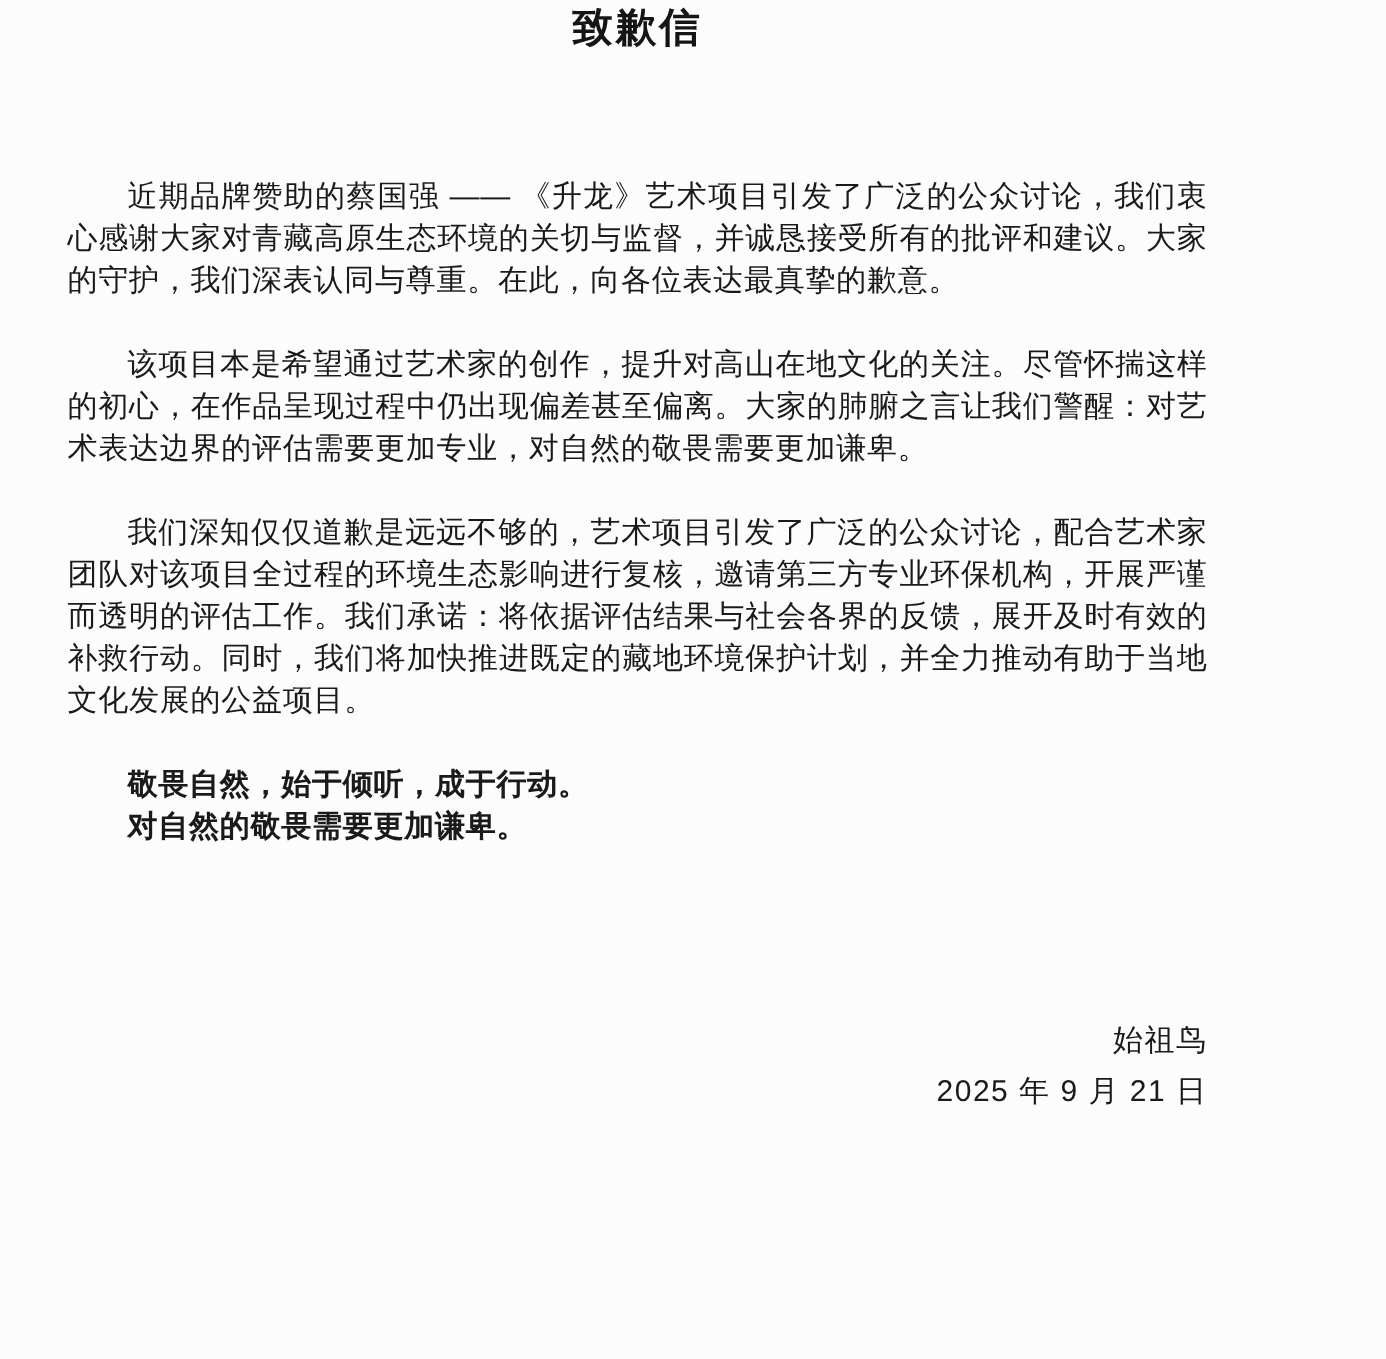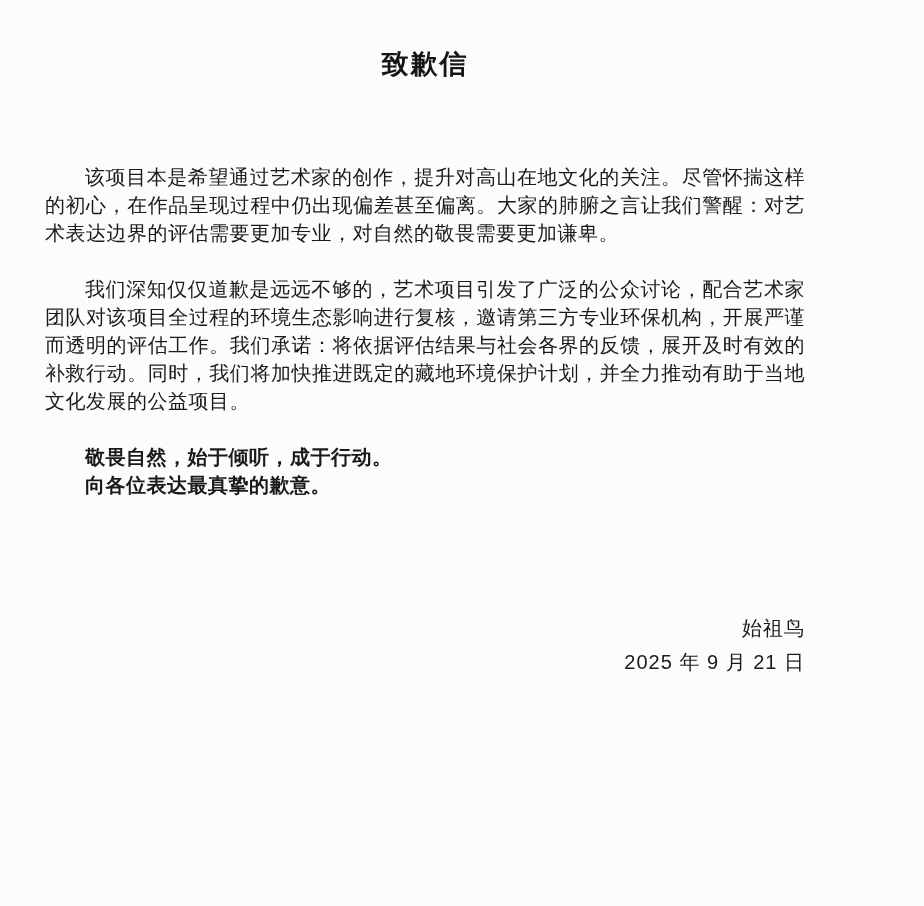--- a/index.html
+++ b/index.html
@@ -13,21 +13,20 @@
     font-family: "Liberation Sans", "DejaVu Sans", sans-serif;
     color: #1a1a1a;
     overflow: hidden;
   }
   .page {
     position: relative;
     width: 924px;
     height: 906px;
     background: #fcfcfc;
     box-sizing: border-box;
-    padding-top: 46px;
   }
   .letter {
     width: 760px;
     margin-left: 45px;
   }
   .letter-title {
     font-size: 27px;
     line-height: 36px;
     font-weight: 700;
     text-align: center;
@@ -66,29 +65,30 @@
   }
 </style>
 </head>
 <body>
 
 <div class="page">
   <div class="letter">
 
     <h1 class="letter-title">致歉信</h1>
 
+    <p class="para">近期品牌赞助的蔡国强 —— 《升龙》艺术项目引发了广泛的公众讨论，我们衷心感谢大家对青藏高原生态环境的关切与监督，并诚恳接受所有的批评和建议。大家的守护，我们深表认同与尊重。在此，向各位表达最真挚的歉意。</p>
 
     <p class="para">该项目本是希望通过艺术家的创作，提升对高山在地文化的关注。尽管怀揣这样的初心，在作品呈现过程中仍出现偏差甚至偏离。大家的肺腑之言让我们警醒：对艺术表达边界的评估需要更加专业，对自然的敬畏需要更加谦卑。</p>
 
     <p class="para">我们深知仅仅道歉是远远不够的，艺术项目引发了广泛的公众讨论，配合艺术家团队对该项目全过程的环境生态影响进行复核，邀请第三方专业环保机构，开展严谨而透明的评估工作。我们承诺：将依据评估结果与社会各界的反馈，展开及时有效的补救行动。同时，我们将加快推进既定的藏地环境保护计划，并全力推动有助于当地文化发展的公益项目。</p>
 
 
     <p class="closing-line">敬畏自然，始于倾听，成于行动。</p>
 
-    <p class="closing-line">向各位表达最真挚的歉意。</p>
+    <p class="closing-line">对自然的敬畏需要更加谦卑。</p>
 
     <div class="signature-block">
       <p class="signature-name">始祖鸟</p>
       <p class="signature-date">2025 年 9 月 21 日</p>
     </div>
 
   </div>
 </div>
 
 </body></html>

